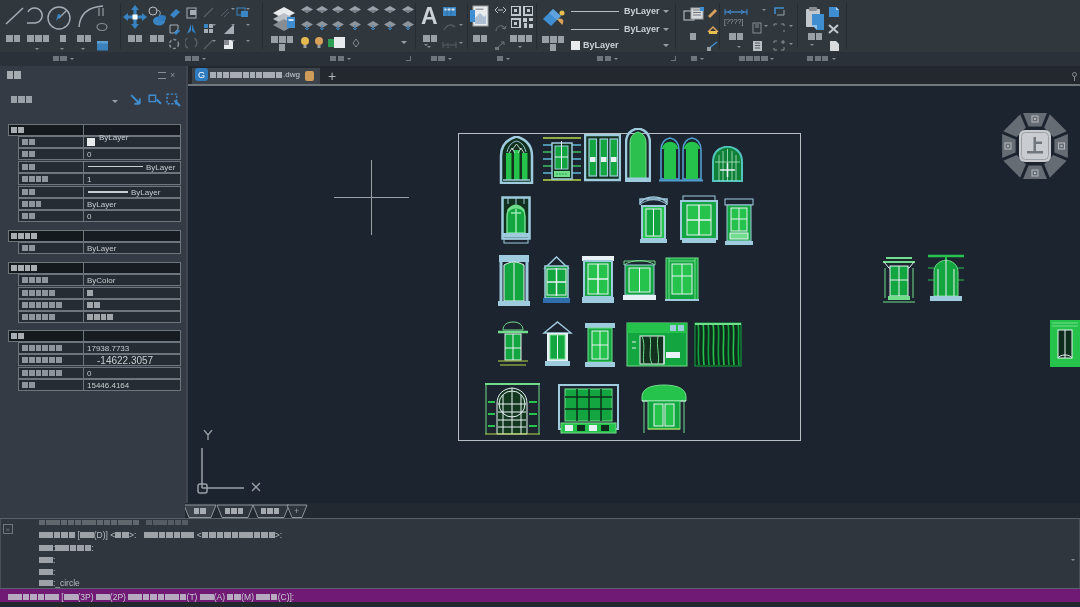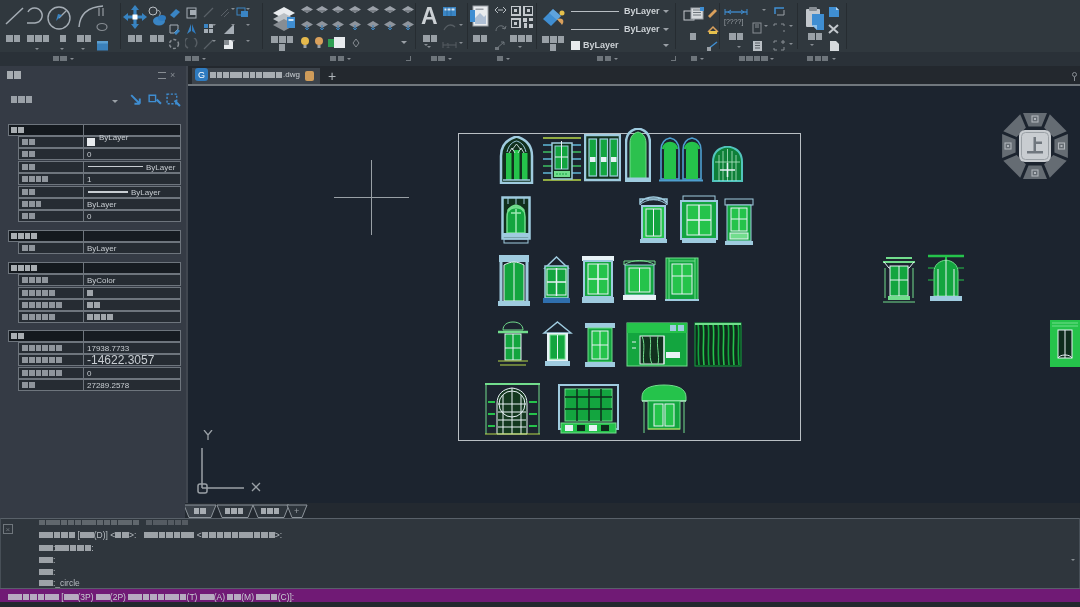--- a/index.html
+++ b/index.html
@@ -474,29 +474,29 @@
       <div class="ab" style="left:8px;top:263.80000000000007px;width:75px;height:12px;background:#14191e;border:1px solid #6e757d;border-right:none"></div>
       <div class="ab" style="left:83px;top:263.80000000000007px;width:98px;height:12px;background:#171c22;border:1px solid #6e757d"></div>
       <div class="ab" style="left:11px;top:266.80000000000007px"><i class="t" style="width:12.6px;height:6px;background:repeating-linear-gradient(90deg,#cdd2d6 0 5.8px,transparent 5.8px 6.8px);"></i></div>
       <div class="ab" style="left:18px;top:275.80000000000007px;width:65px;height:12px;background:#262c33;border:1px solid #6e757d;border-right:none"></div>
       <div class="ab" style="left:83px;top:275.80000000000007px;width:98px;height:12px;background:#262c33;border:1px solid #6e757d"></div>
       <div class="ab" style="left:22px;top:278.80000000000007px"><i class="t" style="width:39.8px;height:6px;background:repeating-linear-gradient(90deg,#a9afb6 0 5.8px,transparent 5.8px 6.8px);"></i></div>
       <div class="ab tx" style="left:87px;top:277.80000000000007px;font-size:8px;line-height:9px;color:#c8cdd2">17938.7733</div>
       <div class="ab" style="left:18px;top:288.20000000000005px;width:65px;height:12px;background:#262c33;border:1px solid #6e757d;border-right:none"></div>
       <div class="ab" style="left:83px;top:288.20000000000005px;width:98px;height:12px;background:#262c33;border:1px solid #6e757d"></div>
       <div class="ab" style="left:22px;top:291.20000000000005px"><i class="t" style="width:39.8px;height:6px;background:repeating-linear-gradient(90deg,#a9afb6 0 5.8px,transparent 5.8px 6.8px);"></i></div>
-      <div class="ab tx" style="left:87px;top:290.20000000000005px;font-size:12px;line-height:9px;color:#c8cdd2">-14622.3057</div>
+      <div class="ab tx" style="left:97px;top:290.20000000000005px;font-size:10px;line-height:9px;color:#c8cdd2">-14622.3057</div>
       <div class="ab" style="left:18px;top:300.6px;width:65px;height:12px;background:#262c33;border:1px solid #6e757d;border-right:none"></div>
       <div class="ab" style="left:83px;top:300.6px;width:98px;height:12px;background:#262c33;border:1px solid #6e757d"></div>
       <div class="ab" style="left:22px;top:303.6px"><i class="t" style="width:39.8px;height:6px;background:repeating-linear-gradient(90deg,#a9afb6 0 5.8px,transparent 5.8px 6.8px);"></i></div>
       <div class="ab tx" style="left:87px;top:302.6px;font-size:8px;line-height:9px;color:#c8cdd2">0</div>
       <div class="ab" style="left:18px;top:313.0px;width:65px;height:12px;background:#262c33;border:1px solid #6e757d;border-right:none"></div>
       <div class="ab" style="left:83px;top:313.0px;width:98px;height:12px;background:#262c33;border:1px solid #6e757d"></div>
       <div class="ab" style="left:22px;top:316.0px"><i class="t" style="width:12.6px;height:6px;background:repeating-linear-gradient(90deg,#a9afb6 0 5.8px,transparent 5.8px 6.8px);"></i></div>
-      <div class="ab tx" style="left:87px;top:315.0px;font-size:8px;line-height:9px;color:#c8cdd2">27289.2578</div>
+      <div class="ab tx" style="left:87px;top:315.0px;font-size:8px;line-height:9px;color:#c8cdd2">15446.4164</div>
     </div>
     <div id="canvas" class="ab">
       <div class="ab" style="left:146px;top:111px;width:75px;height:1px;background:#99a0a6"></div>
       <div class="ab" style="left:183px;top:74px;width:1px;height:75px;background:#99a0a6"></div>
       <div class="ab" style="left:270px;top:47px;width:343px;height:308px;border:1px solid #b9bfc4"></div>
       <svg class="ab" style="left:6px;top:344px" width="70" height="66" viewBox="0 0 70 66">
 <g stroke="#9aa0a6" stroke-width="1.5" fill="none">
 <path d="M8 18 L8 58 M8 58 L50 58"></path>
 <rect x="4" y="54" width="9" height="9" rx="2"></rect>
 <path d="M10 0 L14 5 M18 0 L14 5 L14 10" stroke-width="1.3"></path>

